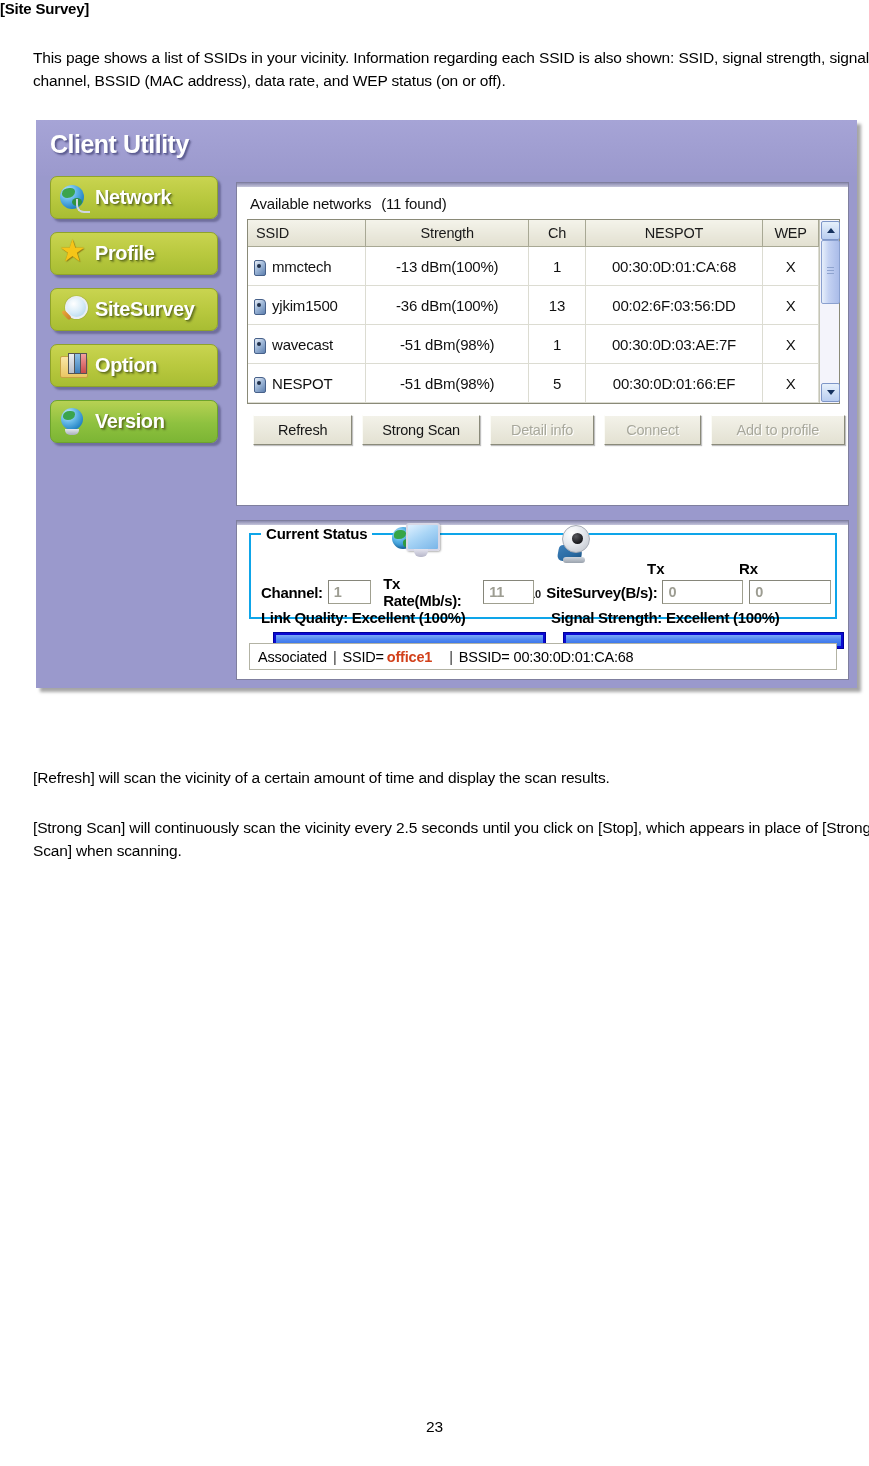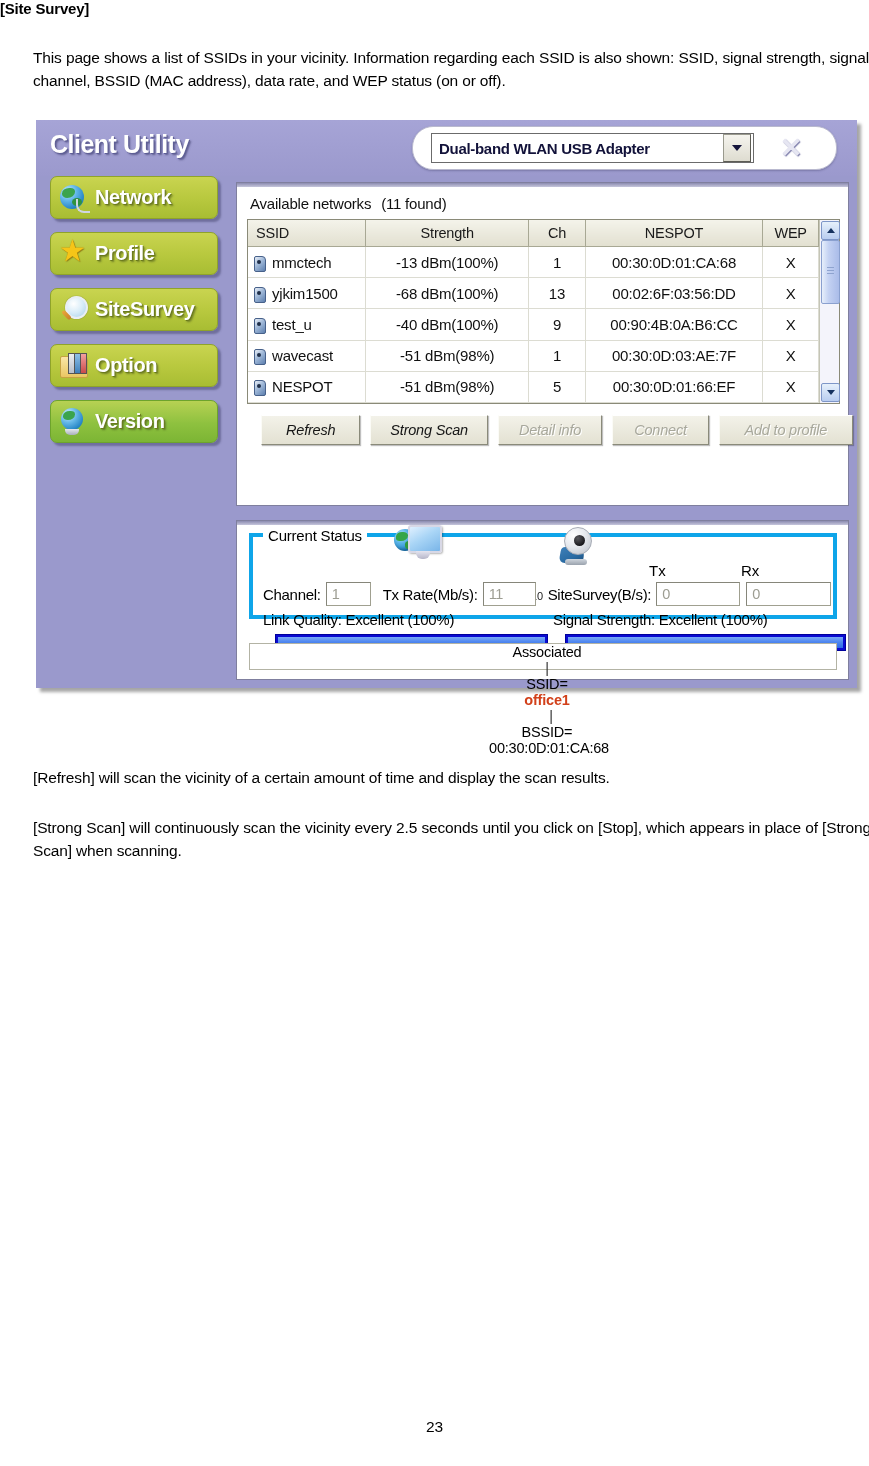--- a/index.html
+++ b/index.html
@@ -335,26 +335,25 @@
     content: "";
     position: absolute;
     left: 5px; top: 26px;
     width: 7px; height: 8px;
     background: repeating-linear-gradient(180deg,#8ea3cf 0 1px, transparent 1px 3px);
   }
 
   
   #btn-row {
     position: absolute;
-    left: 24px;
+    left: 16px;
     top: 232px;
     width: 592px;
     display: flex;
     gap: 10px;
-    font-style: italic;
   }
   .win-btn {
     height: 30px;
     background: linear-gradient(180deg,#f3f2e9 0%, #e3e1d2 100%);
     border: 1px solid #8a8a7a;
     border-top-color: #ffffff;
     border-left-color: #fbfbf6;
     box-shadow: 1px 1px 1px rgba(0,0,0,0.25);
     font-size: 14.5px;
     color: #161616;
@@ -371,22 +370,23 @@
   #btn-connect { width: 97px; }
   #btn-addprofile { width: 135px; }
 
   
   #status-group {
     position: absolute;
     left: 12px;
     top: 12px;
     width: 588px;
     height: 86px;
-    border: 4px solid #0ea5e9;
-    box-sizing: border-box;
+    border: 2px solid #0ea5e9;
+    box-sizing: border-box;
+    font-weight: bold;
   }
   #status-legend {
     position: absolute;
     left: 10px;
     top: -10px;
     background: #ffffff;
     padding: 0 5px;
     font-size: 15px;
     letter-spacing: -0.2px;
   }
@@ -485,21 +485,20 @@
     width: 588px;
     height: 27px;
     border: 1px solid #b3b3a4;
     background: #ffffff;
     box-sizing: border-box;
     display: flex;
     align-items: center;
     padding-left: 8px;
     font-size: 14.5px;
     letter-spacing: -0.2px;
-    flex-direction: column;
   }
   .assoc-ssid { color: #d2401a; font-weight: bold; margin: 0 3px; }
   .assoc-sep { margin: 0 6px; color: #333; }
 
   
   .globe {
     position: absolute;
     left: 0; top: 6px;
     width: 22px; height: 22px;
     border-radius: 50%;
@@ -676,29 +675,20 @@
 
 <div class="doc-heading">[Site Survey]</div>
 
 <div class="doc-para" id="intro-para">This page shows a list of SSIDs in your vicinity. Information regarding each SSID is also shown: SSID, signal strength, signal channel, BSSID (MAC address), data rate, and WEP status (on or off).</div>
 
 <div id="app-window">
 
   <div id="app-titlebar">
     <div id="app-title">Client Utility</div>
 
-    <div id="adapter-pill">
-      <div id="adapter-select">
-        <div class="adapter-text">Dual-band WLAN USB Adapter</div>
-        <div id="adapter-arrow-btn">
-          <div class="caret-down"></div>
-        </div>
-      </div>
-      <div id="close-x">✕</div>
-    </div>
   </div>
 
   <div id="sidebar">
 
     <div class="nav-btn">
       <div class="nav-icon">
         <span class="ico-globe-net"></span>
           <span class="ico-plug"></span>
       </div>
       <div class="nav-label">Network</div>
@@ -769,30 +759,23 @@
         <tbody id="net-tbody">
             <tr>
               <td class="cell-ssid"><span class="ssid-icon"></span><span>mmctech</span></td>
               <td>-13 dBm(100%)</td>
               <td>1</td>
               <td>00:30:0D:01:CA:68</td>
               <td>X</td>
             </tr>
             <tr>
               <td class="cell-ssid"><span class="ssid-icon"></span><span>yjkim1500</span></td>
-              <td>-68 dBm(100%)</td>
+              <td>-36 dBm(100%)</td>
               <td>13</td>
               <td>00:02:6F:03:56:DD</td>
-              <td>X</td>
-            </tr>
-            <tr>
-              <td class="cell-ssid"><span class="ssid-icon"></span><span>test_u</span></td>
-              <td>-40 dBm(100%)</td>
-              <td>9</td>
-              <td>00:90:4B:0A:B6:CC</td>
               <td>X</td>
             </tr>
             <tr>
               <td class="cell-ssid"><span class="ssid-icon"></span><span>wavecast</span></td>
               <td>-51 dBm(98%)</td>
               <td>1</td>
               <td>00:30:0D:03:AE:7F</td>
               <td>X</td>
             </tr>
             <tr>

